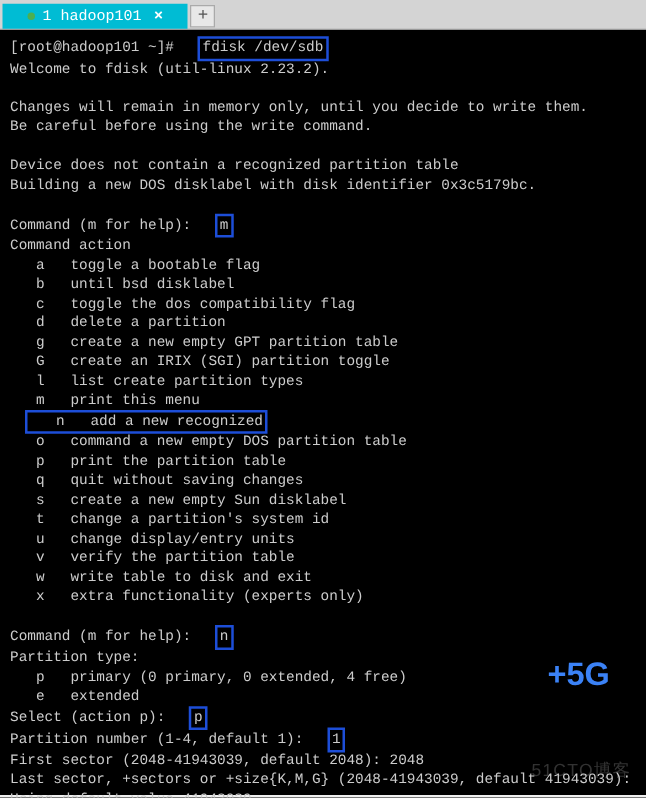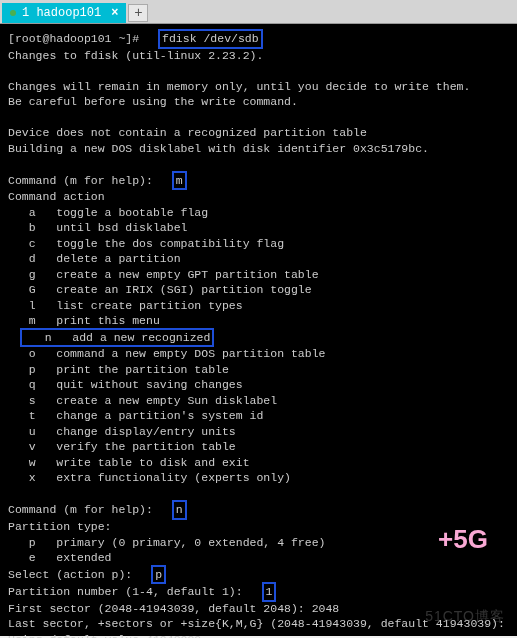--- a/index.html
+++ b/index.html
@@ -15,21 +15,21 @@
     .tab-bar {
       background: #d4d4d4;
       height: 24px;
       display: flex;
       align-items: center;
       border-bottom: 1px solid #999;
     }
     .tab {
       background: #00bcd4;
       color: white;
-      padding: 3px 8px;
+      padding: 3px 20px;
       display: flex;
       align-items: center;
       gap: 6px;
       font-size: 12px;
       height: 20px;
       margin: 2px 0 0 2px;
     }
     .tab-dot {
       width: 6px;
       height: 6px;
@@ -64,21 +64,21 @@
       position: relative;
     }
     .red-box {
       border: 2px solid #1d4ed8;
       display: inline-block;
       padding: 0 2px;
       margin: -1px 12px;
     }
     .annotation {
       position: absolute;
-      color: #f9a8d4;
+      color: #3b82f6;
       font-size: 26px;
       font-weight: bold;
       font-family: Arial, sans-serif;
     }
     .watermark {
       position: absolute;
       right: 12px;
       bottom: 10px;
       color: rgba(200,200,200,0.25);
       font-size: 14px;
@@ -94,21 +94,21 @@
     <span class="tab-dot"></span>
     <span>1 hadoop101</span>
     <span class="tab-close">×</span>
   </div>
   <div class="tab-new">
     <span>+</span>
   </div>
 </div>
 
 <div class="terminal"><span>[root@hadoop101 ~]#</span> <span class="red-box">fdisk /dev/sdb</span>
-<span>Changes to fdisk (util-linux 2.23.2).</span>
+<span>Welcome to fdisk (util-linux 2.23.2).</span>
 <span></span>
 <span>Changes will remain in memory only, until you decide to write them.</span>
 <span>Be careful before using the write command.</span>
 <span></span>
 <span>Device does not contain a recognized partition table</span>
 <span>Building a new DOS disklabel with disk identifier 0x3c5179bc.</span>
 <span></span>
 <span>Command (m for help):</span> <span class="red-box">m</span>
 <span>Command action</span>
 <span>   a   toggle a bootable flag</span>

